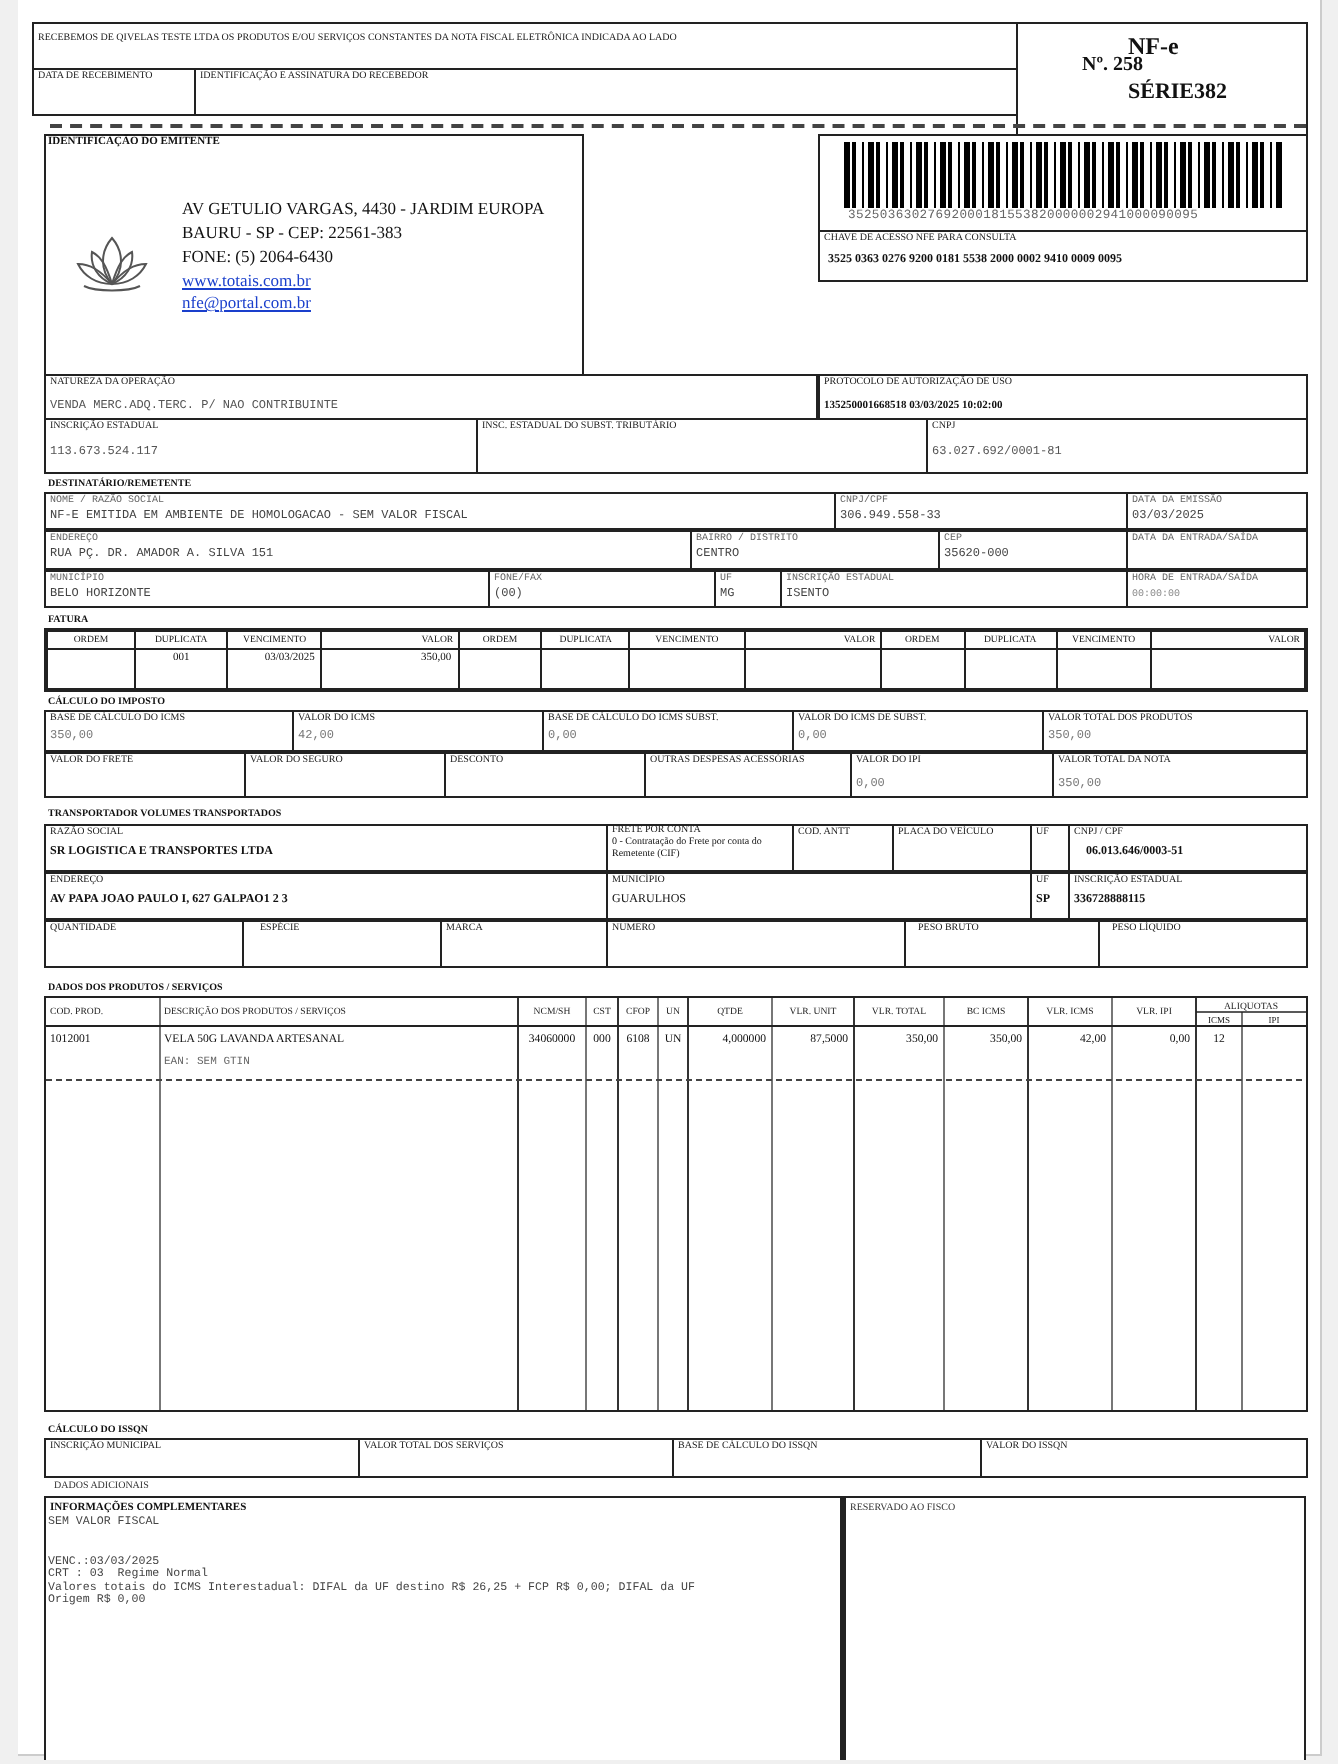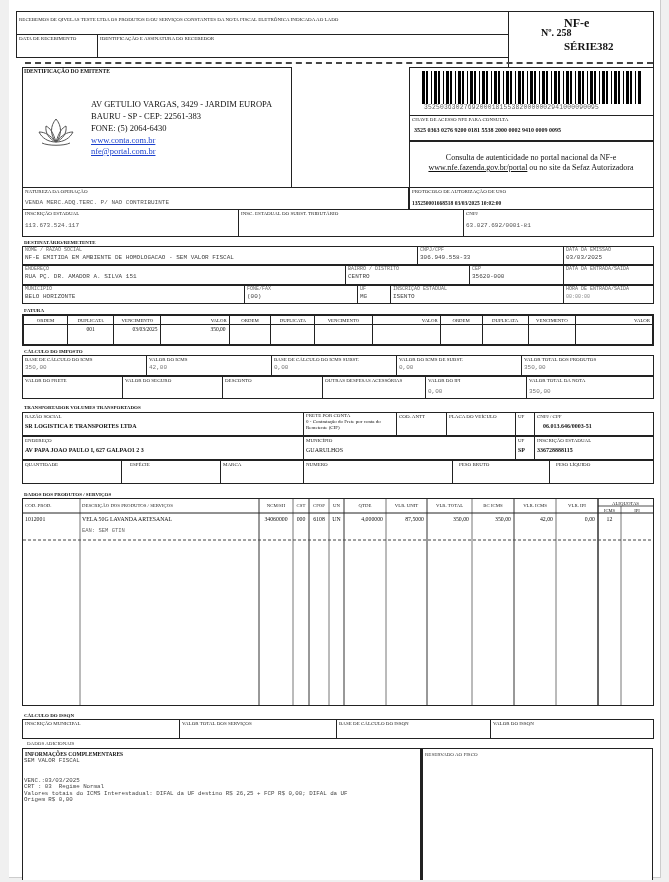--- a/index.html
+++ b/index.html
@@ -31,24 +31,24 @@
   </div>
   <div class="box" style="left:499px;top:11px;width:146px;height:61px;">
     <div class="abs" style="left:55px;top:4px;font-size:12px;font-weight:bold;">NF-e</div>
     <div class="abs" style="left:32px;top:15px;font-size:10px;font-weight:bold;">Nº. 258</div>
     <div class="abs" style="left:55px;top:28px;font-size:11px;font-weight:bold;">SÉRIE382</div>
   </div>
   <div class="dash" style="top:62px;"></div>
 
   <div class="box" style="left:13px;top:67px;width:270px;height:121px;">
     <div class="abs" style="left:1px;top:0;font-size:5.5px;font-weight:bold;">IDENTIFICAÇÃO DO EMITENTE</div>
-    <div class="abs" style="left:68px;top:31px;font-size:8.5px;white-space:nowrap;">AV GETULIO VARGAS,   3429  - JARDIM EUROPA</div>
+    <div class="abs" style="left:68px;top:31px;font-size:8.5px;white-space:nowrap;">AV GETULIO VARGAS,   4430  - JARDIM EUROPA</div>
     <div class="abs" style="left:68px;top:43px;font-size:8.5px;">BAURU - SP - CEP: 22561-383</div>
     <div class="abs" style="left:68px;top:55px;font-size:8.5px;">FONE: (5) 2064-6430</div>
-    <div class="abs" style="left:68px;top:67px;font-size:8.5px;color:#1a3fcc;text-decoration:underline;">www.conta.com.br</div>
+    <div class="abs" style="left:68px;top:67px;font-size:8.5px;color:#1a3fcc;text-decoration:underline;">www.totais.com.br</div>
     <div class="abs" style="left:68px;top:78px;font-size:8.5px;color:#1a3fcc;text-decoration:underline;">nfe@portal.com.br</div>
     <svg class="abs" style="left:14px;top:47px;" width="38" height="34" viewBox="0 0 38 34">
       <g fill="none" stroke="#555" stroke-width="1">
         <path d="M19 4 C13 11 13 20 19 27 C25 20 25 11 19 4 Z"></path>
         <path d="M19 27 C12 24 8 18 9 11 C13 13 16 17 19 27"></path>
         <path d="M19 27 C26 24 30 18 29 11 C25 13 22 17 19 27"></path>
         <path d="M19 27 C11 27 5 23 2 17 C8 17 13 20 19 27"></path>
         <path d="M19 27 C27 27 33 23 36 17 C30 17 25 20 19 27"></path>
         <path d="M5 28 C11 31 27 31 33 28"></path>
       </g>
@@ -113,24 +113,20 @@
         <rect x="208" y="0" width="2" height="33" fill="#000"></rect>
         <rect x="213" y="0" width="1" height="33" fill="#000"></rect>
         <rect x="216" y="0" width="3" height="33" fill="#000"></rect>
       </svg>
     <div class="abs" style="left:14px;top:36px;font-family:'Liberation Mono',monospace;font-size:6.3px;color:#666;letter-spacing:0.2px;">35250363027692000181553820000002941000090095</div>
   </div>
   <div class="box" style="left:400px;top:115px;width:245px;height:26px;">
     <div class="lbl">CHAVE DE ACESSO NFE PARA CONSULTA</div>
     <div class="abs" style="left:4px;top:11px;font-size:6px;font-weight:bold;">3525 0363 0276 9200 0181 5538 2000 0002 9410 0009 0095</div>
   </div>
-  <div class="box" style="left:400px;top:141px;width:245px;height:47px;">
-    <div class="abs" style="left:0;width:242px;top:11px;text-align:center;font-size:8px;">Consulta de autenticidade no portal nacional da NF-e</div>
-    <div class="abs" style="left:0;width:242px;top:21px;text-align:center;font-size:8px;white-space:nowrap;"><span style="text-decoration:underline;">www.nfe.fazenda.gov.br/portal</span><span> ou no site da Sefaz Autorizadora</span></div>
-  </div>
 
   <div class="box" style="left:13px;top:187px;width:387px;height:23px;">
     <div class="lbl">NATUREZA DA OPERAÇÃO</div>
     <div class="val" style="margin-top:3px;">VENDA MERC.ADQ.TERC. P/ NAO CONTRIBUINTE</div>
   </div>
   <div class="box" style="left:400px;top:187px;width:245px;height:23px;">
     <div class="lbl">PROTOCOLO DE AUTORIZAÇÃO DE USO</div>
     <div class="valb" style="margin-top:4px;font-size:5.5px;">135250001668518 03/03/2025 10:02:00</div>
   </div>
   <div class="box" style="left:13px;top:209px;width:217px;height:28px;">

